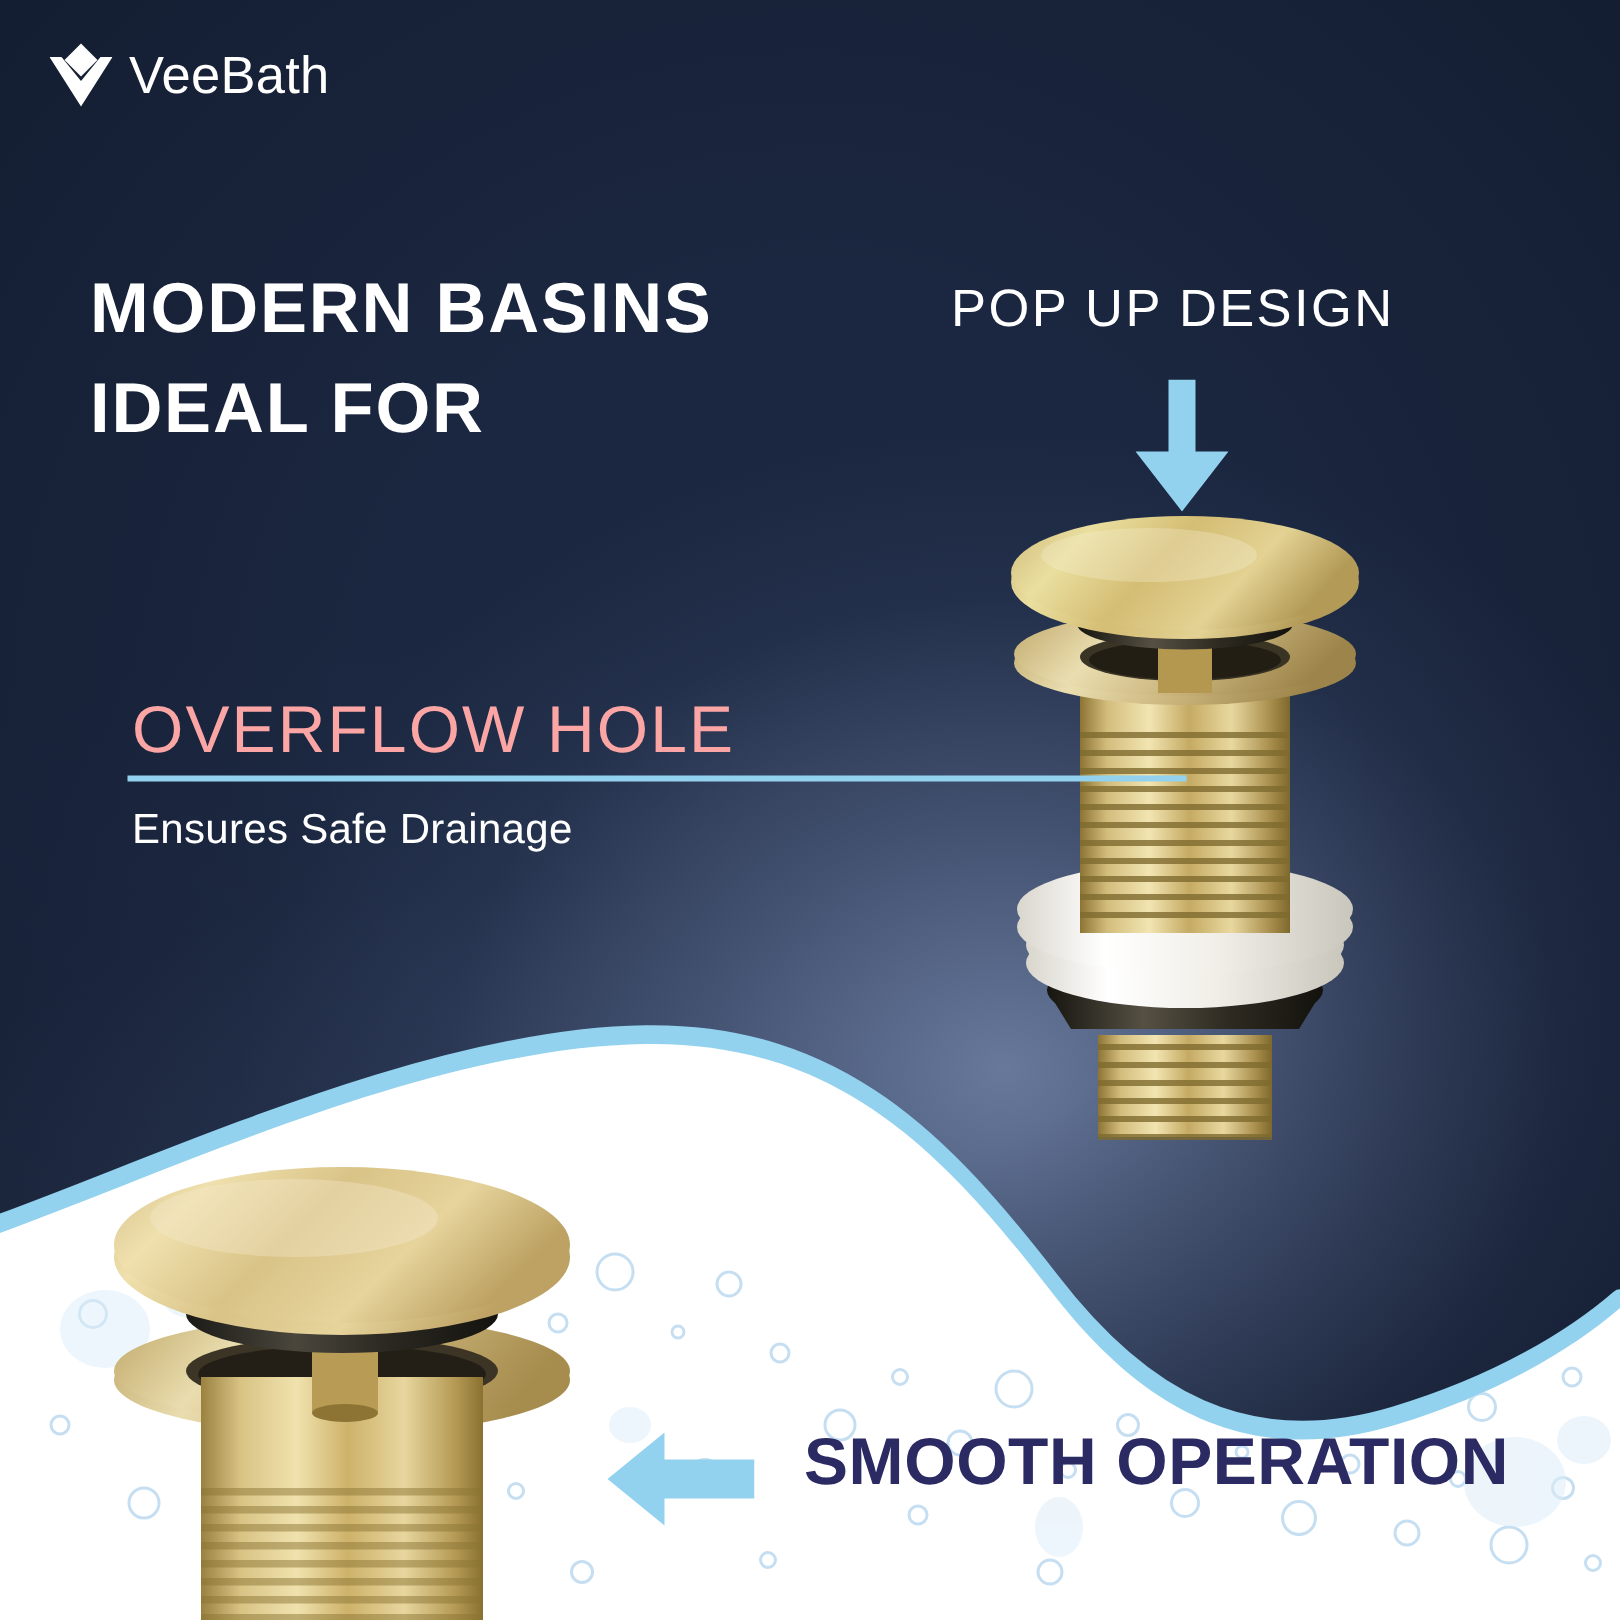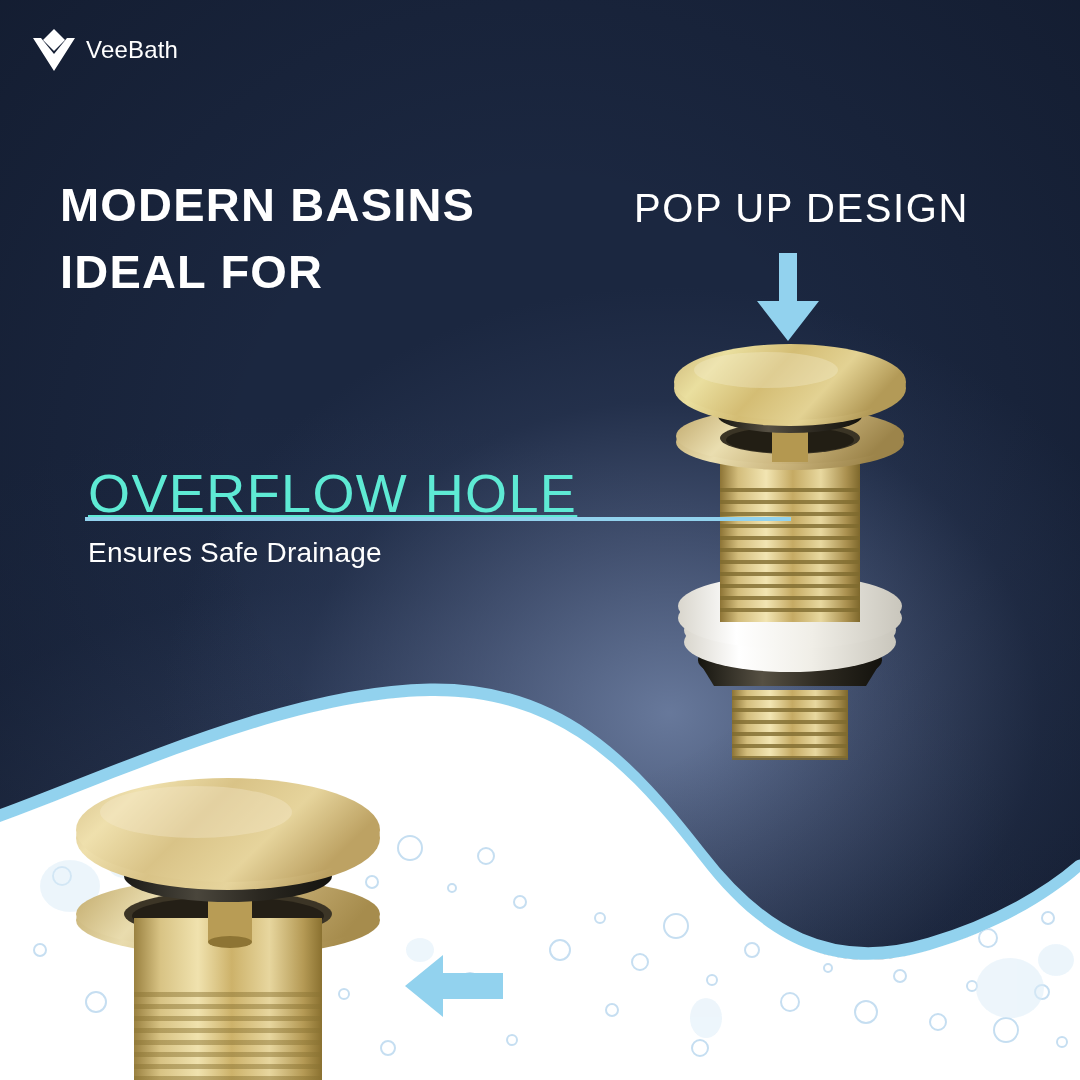--- a/index.html
+++ b/index.html
@@ -36,51 +36,51 @@
   .wave-wrap{position:absolute;left:0;bottom:0;width:1080px;height:430px;}
   .wave-wrap svg{display:block;}
 
   
   .logo{
     position:absolute;left:33px;top:28px;
     display:flex;align-items:center;gap:11px;
   }
   .logo-mark{width:42px;height:44px;display:block;}
   .logo-text{
-    color:#ffffff;font-size:24px;letter-spacing:.2px;
+    color:#ffffff;font-size:35px;letter-spacing:.2px;
     font-weight:400;line-height:1;white-space:nowrap;
   }
 
   
   .headline{
     position:absolute;left:60px;top:172px;
     color:#ffffff;
     font-size:47px;font-weight:700;
     letter-spacing:1.2px;line-height:1.42;
     text-transform:uppercase;
     max-width:560px;
   }
   .headline div{white-space:nowrap;}
 
   
   .popup-label{
     position:absolute;left:634px;top:186px;
-    color:#ffffff;font-size:40px;font-weight:300;
+    color:#ffffff;font-size:35px;font-weight:300;
     letter-spacing:1.6px;white-space:nowrap;
   }
   .arrow-down{
     position:absolute;left:757px;top:253px;
     width:62px;height:88px;
   }
 
   
   .overflow-title{
     position:absolute;left:88px;top:462px;
-    color:#5eead4;font-size:54px;font-weight:300;
-    letter-spacing:1.4px;white-space:nowrap;text-decoration:underline;
+    color:#fca5a5;font-size:44px;font-weight:300;
+    letter-spacing:1.4px;white-space:nowrap;
   }
   .overflow-rule{
     position:absolute;left:85px;top:517px;
     width:706px;height:4px;
     background:#92d2ee;
   }
   .overflow-sub{
     position:absolute;left:88px;top:537px;
     color:#ffffff;font-size:28px;font-weight:300;
     letter-spacing:.2px;white-space:nowrap;
@@ -395,14 +395,15 @@
     <polygon points="22,0 40,0 40,48 62,48 31,88 0,48 22,48" fill="#92d2ee"></polygon>
   </svg>
 
   <div class="overflow-title">OVERFLOW HOLE</div>
   <div class="overflow-rule"></div>
   <div class="overflow-sub">Ensures Safe Drainage</div>
 
   <svg class="arrow-left" viewBox="0 0 98 62" xmlns="http://www.w3.org/2000/svg">
     <polygon points="0,31 38,0 38,18 98,18 98,44 38,44 38,62" fill="#92d2ee"></polygon>
   </svg>
+  <div class="smooth-label">SMOOTH OPERATION</div>
 
 </div>
 
 </body></html>

